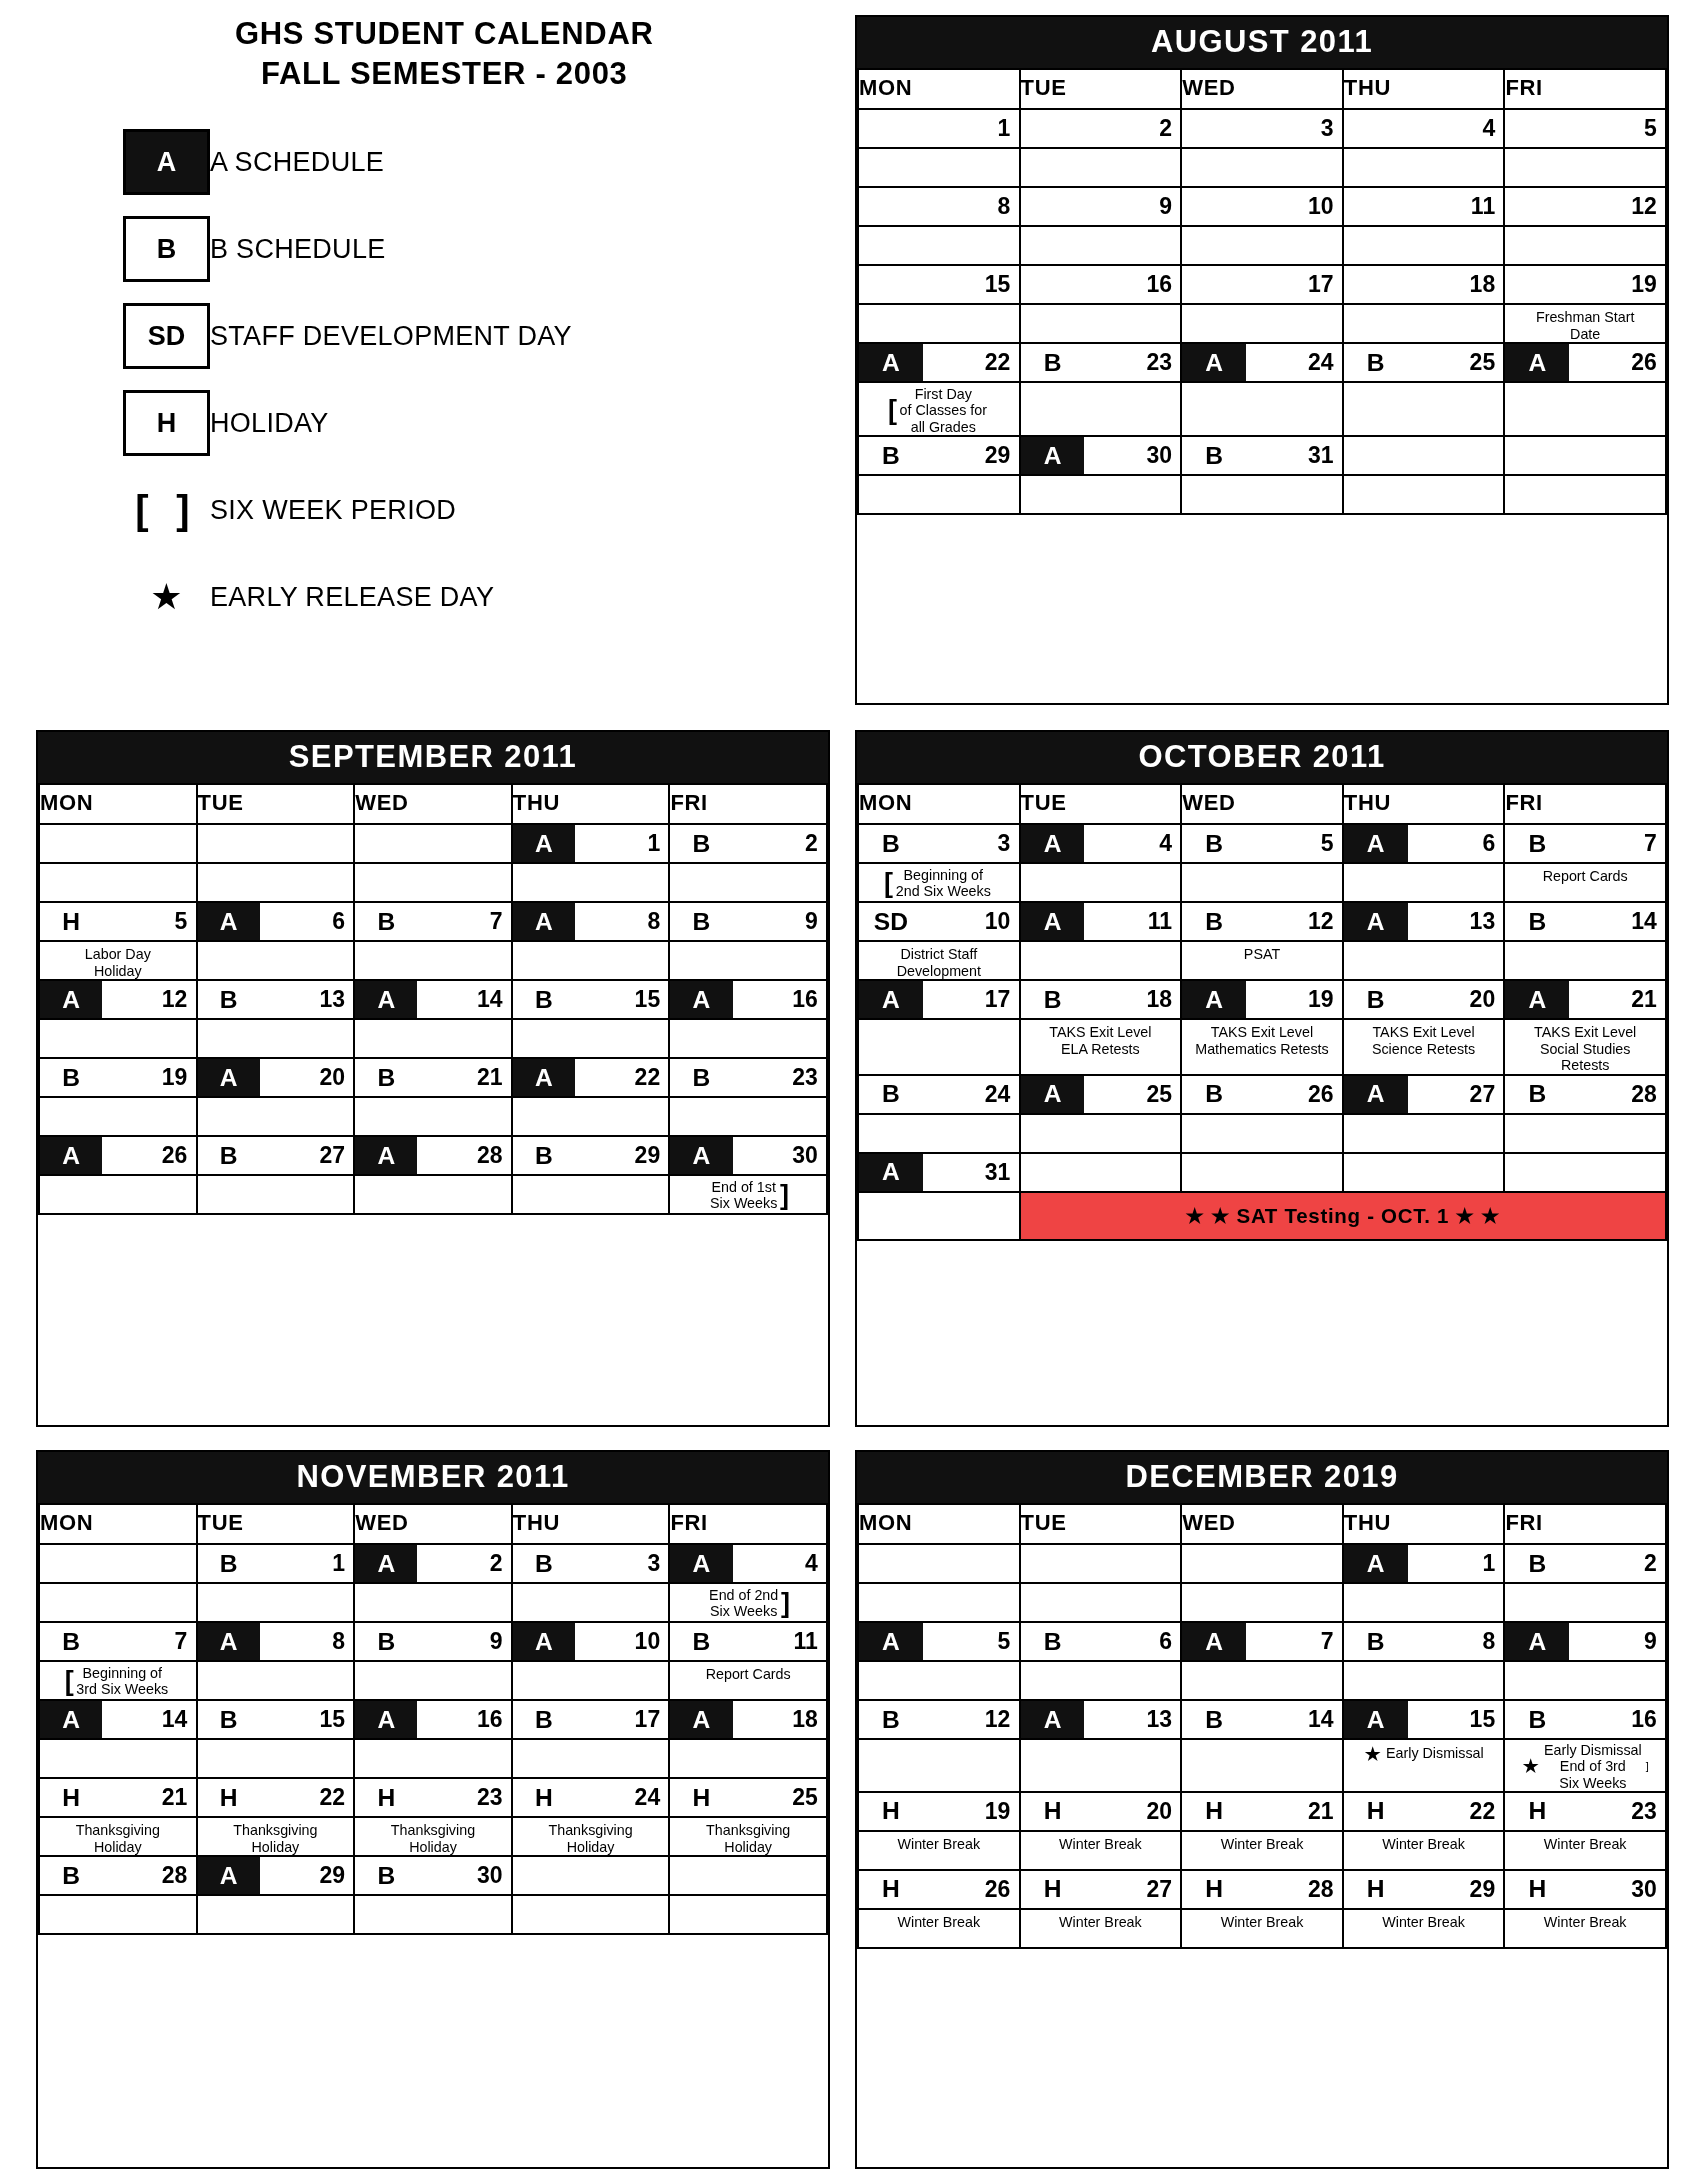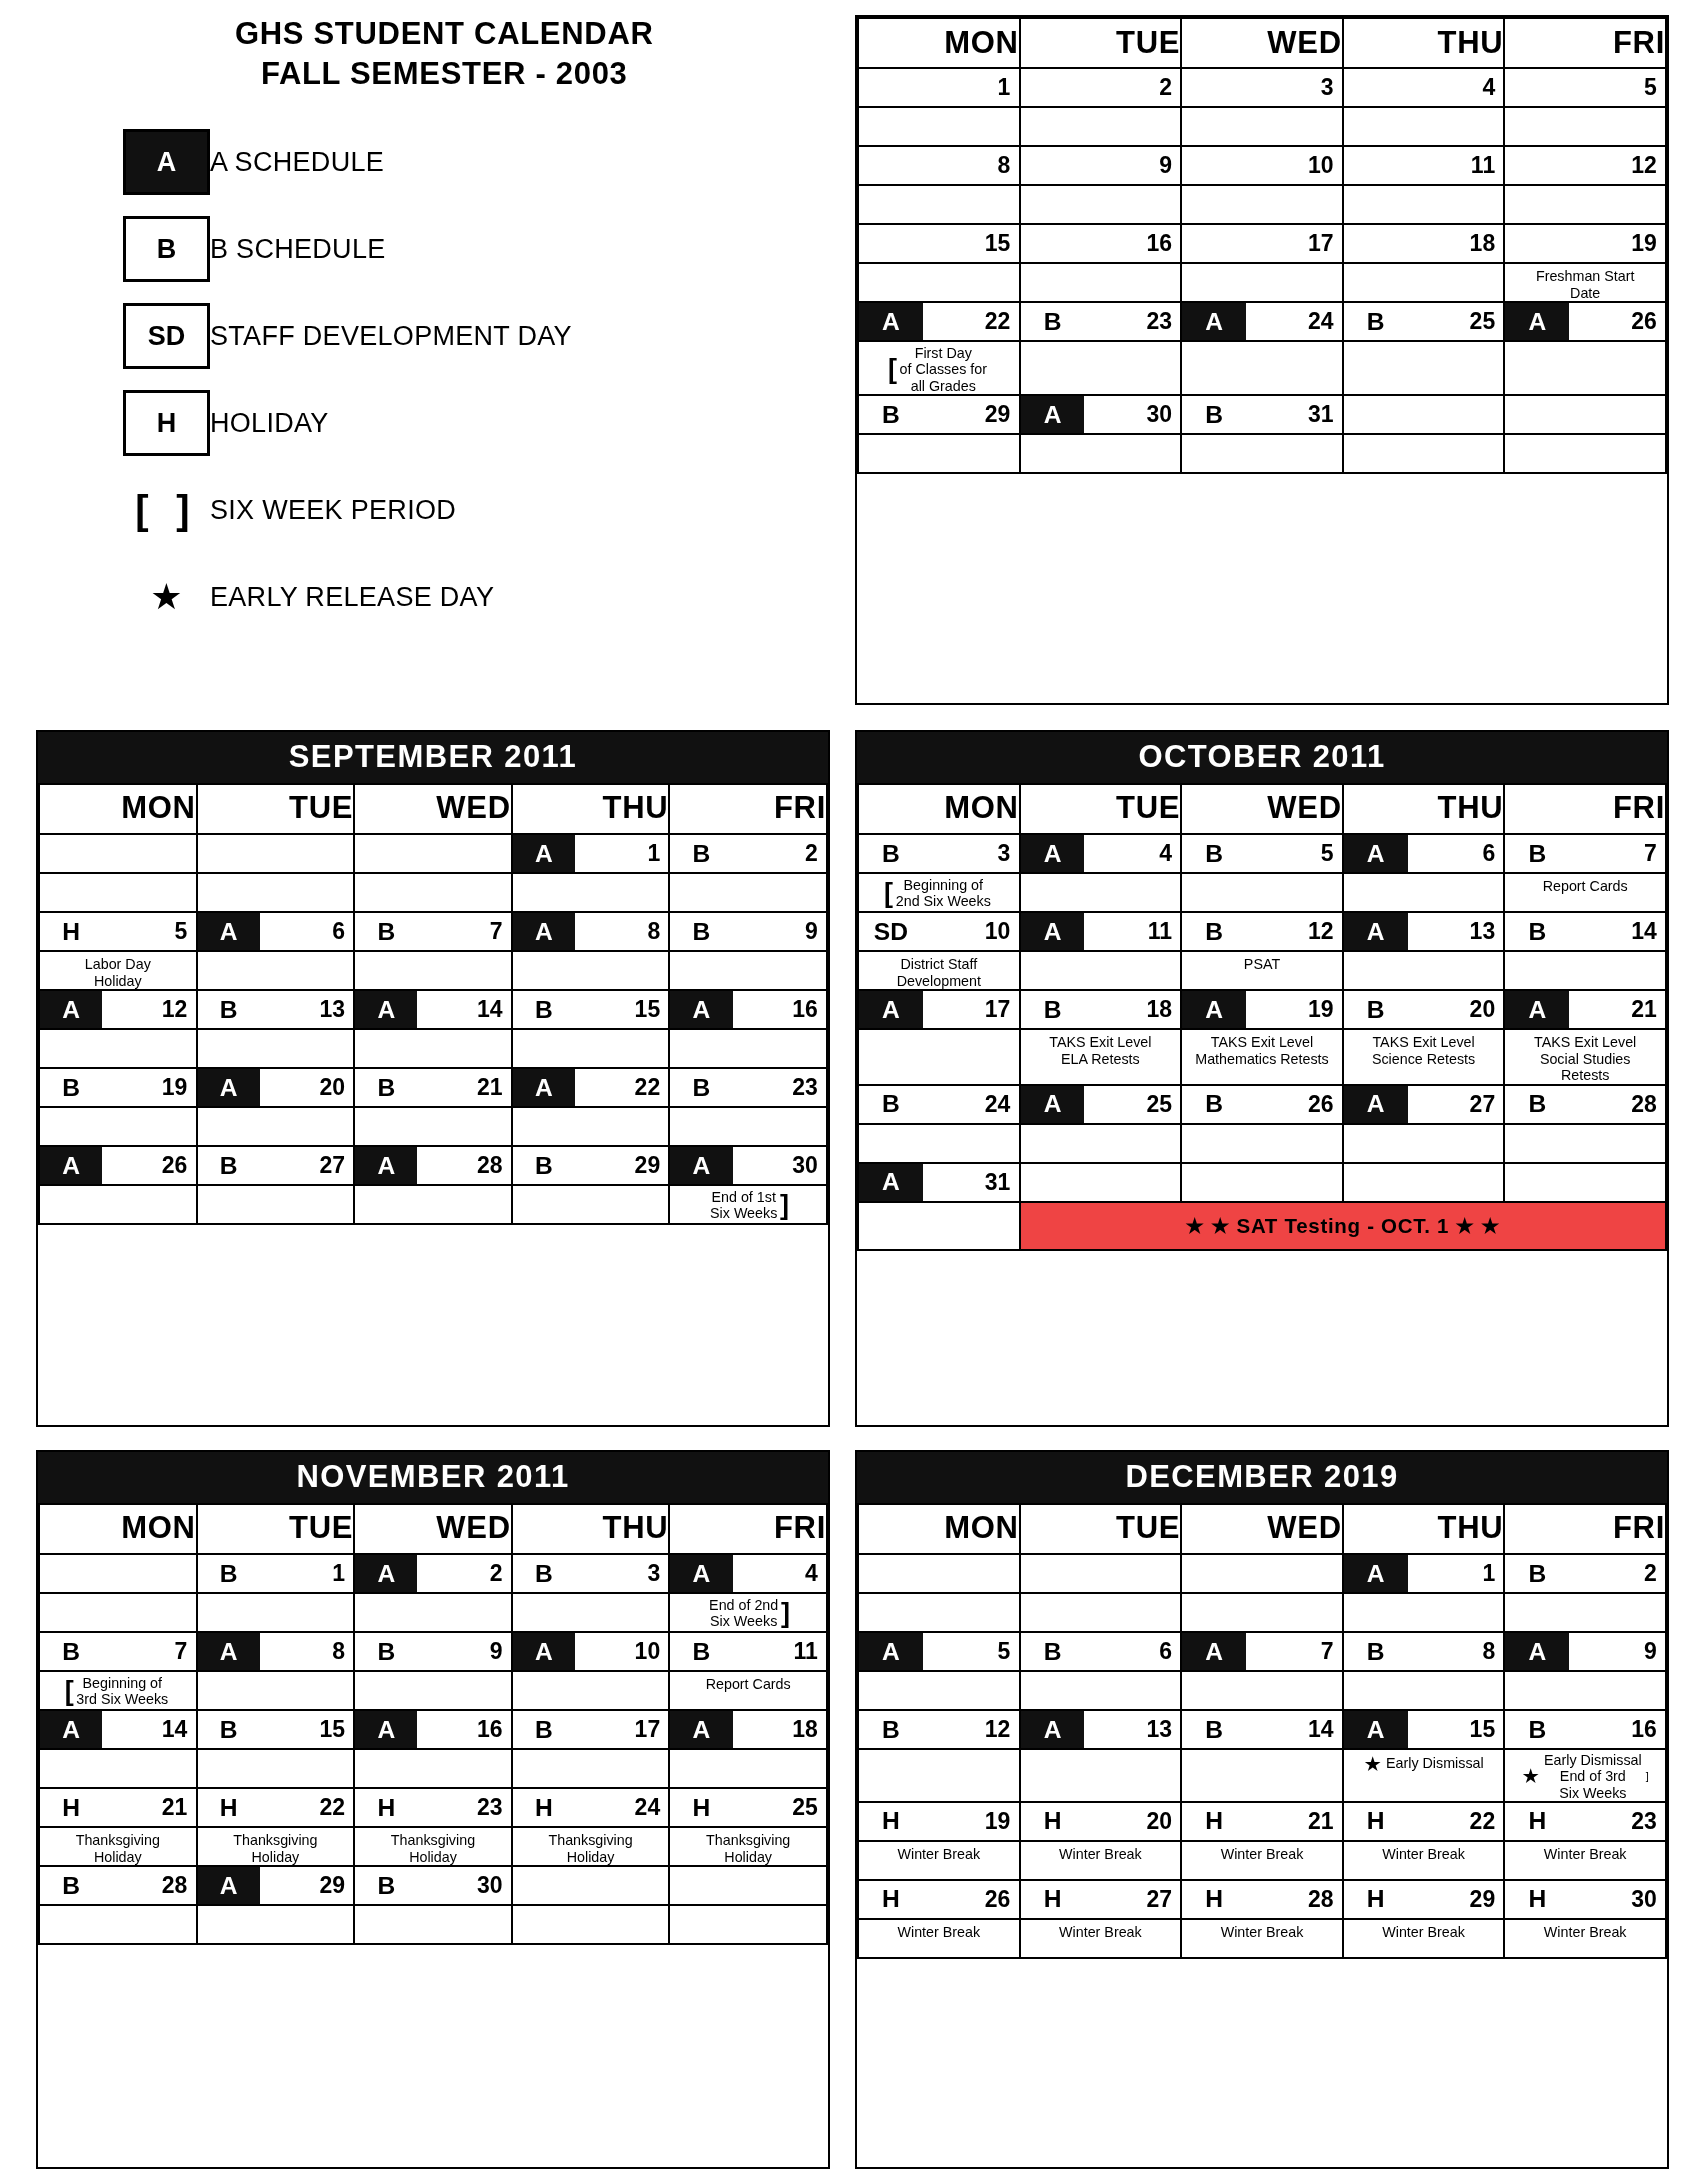--- a/index.html
+++ b/index.html
@@ -110,24 +110,24 @@
     font-weight: bold;
     letter-spacing: 1.4px;
     padding: 6.8px 0 8.2px 0;
   }
   table.cal {
     width: 100%;
     border-collapse: collapse;
     table-layout: fixed;
   }
   table.cal th {
-    font-size: 31px;
+    font-size: 22px;
     font-weight: bold;
     letter-spacing: 0.7px;
-    text-align: right;
+    text-align: left;
     padding: 5.5px 0 6.8px 0;
     border: 2px solid #000;
     background: #fff;
   }
   table.cal td {
     border: 2px solid #000;
     vertical-align: top;
     padding: 0;
     height: 37px;
     background: #fff;
@@ -252,20 +252,21 @@
           <div class="legend-label">SIX WEEK PERIOD</div>
         </div>
         <div class="legend-row">
           <div class="legend-star">★</div>
           <div class="legend-label">EARLY RELEASE DAY</div>
         </div>
       </div>
   </div>
 
   <div class="month" id="month-august">
+      <div class="month-title">AUGUST 2011</div>
       <table class="cal">
         <thead>
           <tr>
             <th>MON</th>
             <th>TUE</th>
             <th>WED</th>
             <th>THU</th>
             <th>FRI</th>
           </tr>
         </thead>

